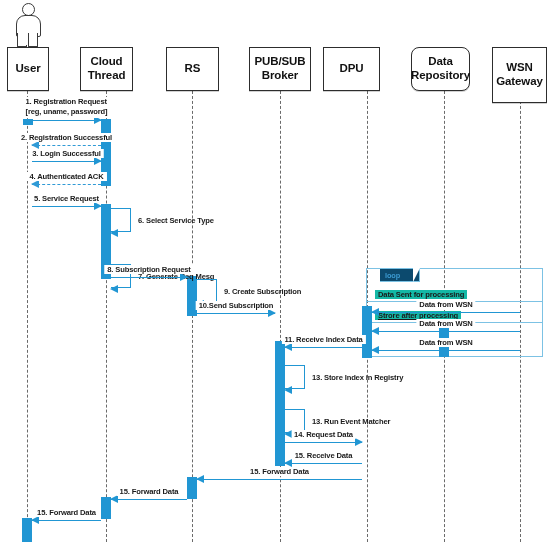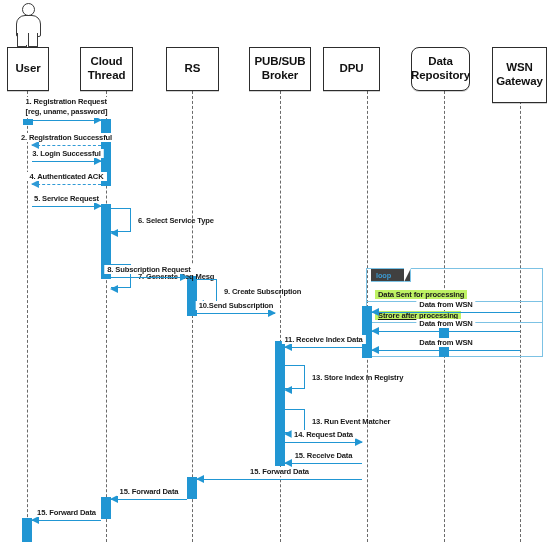--- a/index.html
+++ b/index.html
@@ -110,46 +110,46 @@
     letter-spacing:-0.15px;
   }
   
   .frag{
     position:absolute;
     border:1.1px solid #7cc2e4;
     box-sizing:border-box;
     background:transparent;
   }
   .frag .tab{
-    position:absolute;left:4px;top:0;
+    position:absolute;left:13px;top:0;
     height:13px;
     box-sizing:border-box;
     border-right:1.1px solid #7cc2e4;
     border-bottom:1.1px solid #7cc2e4;
-    background:#404040;
+    background:#0c4a6e;
     display:flex;align-items:center;
     padding-left:5px;
     font-size:7.4px;font-weight:bold;color:#3b9ad1;
     letter-spacing:-0.1px;
   }
   .frag .tab:after{
     content:"";position:absolute;right:-1px;top:-1px;
     width:0;height:0;
     border-left:7px solid #ffffff;
     border-bottom:14px solid transparent;
   }
   .fragline{
     position:absolute;height:0;
     border-top:1.1px solid #7cc2e4;
   }
   .fraglabel{
     position:absolute;
     font-size:7.6px;font-weight:bold;color:#1a1a1a;
     white-space:nowrap;letter-spacing:-0.15px;
-    background:#bef264;padding:0 3px;
+    background:#14b8a6;padding:0 3px;
   }
 </style>
 </head>
 <body>
 
 <div id="canvas">
 
   <div class="actor" style="left:15px;top:3px;width:26px;height:44px;">
     <div class="head"></div>
     <div class="body"></div>

